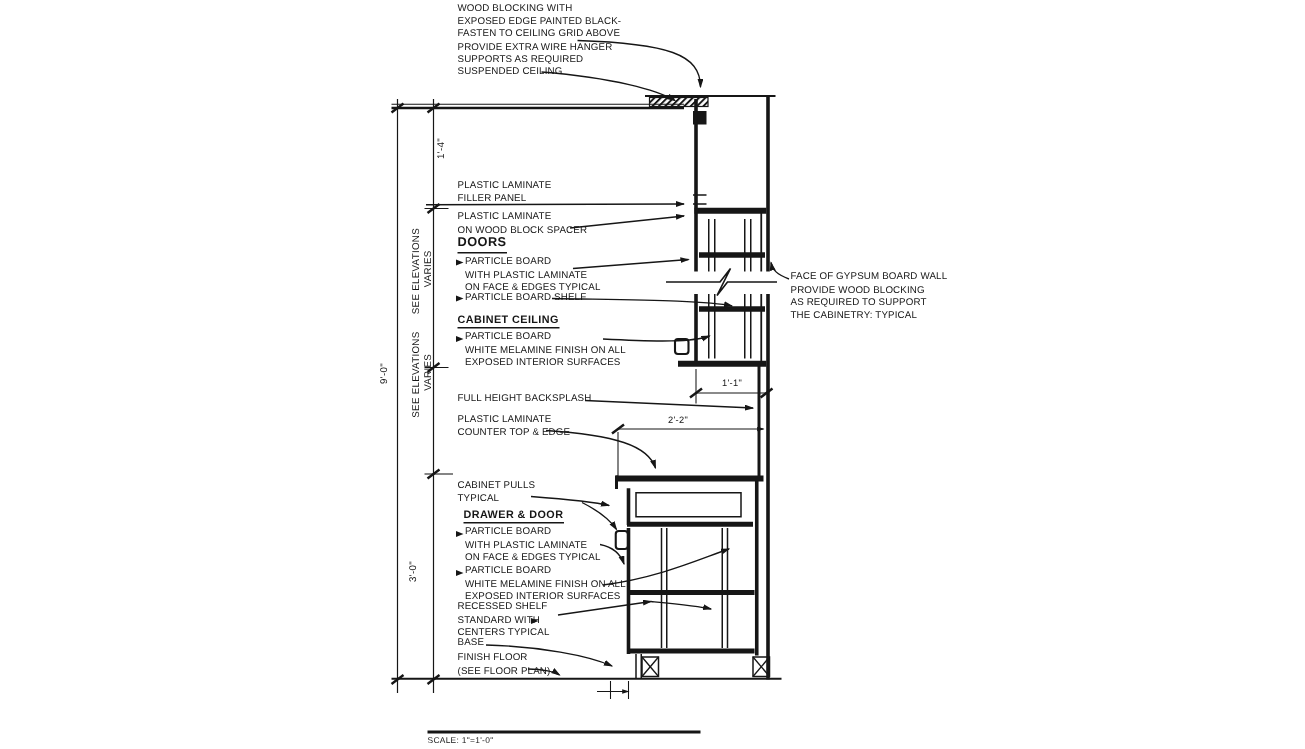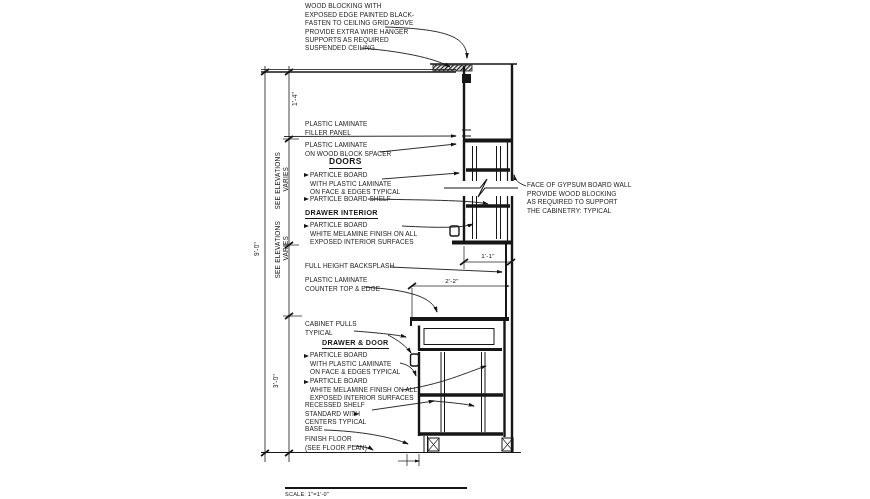--- a/index.html
+++ b/index.html
@@ -4,21 +4,21 @@
 <style>
   html,body{margin:0;padding:0;background:#ffffff;}
   #canvas{
     position:relative;width:870px;height:499px;background:#ffffff;
     font-family:"Liberation Sans", sans-serif;color:#161616;overflow:hidden;
   }
   .ann{
     position:absolute;font-size:6.5px;line-height:1.32;letter-spacing:.1px;
     white-space:pre-line;color:#161616;
   }
-  .hdr{font-size:8.5px;font-weight:bold;letter-spacing:.3px;border-bottom:1.2px solid #161616;padding-bottom:.5px;white-space:nowrap;margin-left:24px;}
+  .hdr{font-size:8.5px;font-weight:bold;letter-spacing:.3px;border-bottom:1.2px solid #161616;padding-bottom:.5px;white-space:nowrap;}
   .hdr2{font-size:7.2px;font-weight:bold;letter-spacing:.3px;border-bottom:1.2px solid #161616;padding-bottom:.5px;white-space:nowrap;}
   .vtext{
     position:absolute;writing-mode:vertical-rl;transform:rotate(180deg);
     font-size:6.5px;letter-spacing:.2px;white-space:nowrap;
   }
   .dimh{position:absolute;font-size:6.2px;letter-spacing:.2px;text-align:center;width:40px;}
   .flag{
     position:absolute;width:0;height:0;
     border-top:2.5px solid transparent;border-bottom:2.5px solid transparent;
     border-left:5px solid #161616;
@@ -163,31 +163,31 @@
 FILLER PANEL</div>
   <div class="ann" style="left:305px;top:141px;">PLASTIC LAMINATE
 ON WOOD BLOCK SPACER</div>
   <div class="ann hdr" style="left:305px;top:156px;">DOORS</div>
   <span class="flag" style="left:304px;top:173px;"></span>
   <div class="ann" style="left:310px;top:171px;">PARTICLE BOARD
 WITH PLASTIC LAMINATE
 ON FACE &amp; EDGES TYPICAL</div>
   <span class="flag" style="left:304px;top:197px;"></span>
   <div class="ann" style="left:310px;top:195px;">PARTICLE BOARD SHELF</div>
-  <div class="ann hdr2" style="left:305px;top:208px;">DRAWER INTERIOR</div>
+  <div class="ann hdr2" style="left:305px;top:208px;">CABINET CEILING</div>
   <span class="flag" style="left:304px;top:224px;"></span>
   <div class="ann" style="left:310px;top:221px;">PARTICLE BOARD
 WHITE MELAMINE FINISH ON ALL
 EXPOSED INTERIOR SURFACES</div>
   <div class="ann" style="left:305px;top:262px;">FULL HEIGHT BACKSPLASH</div>
   <div class="ann" style="left:305px;top:276px;">PLASTIC LAMINATE
 COUNTER TOP &amp; EDGE</div>
   <div class="ann" style="left:305px;top:320px;">CABINET PULLS
 TYPICAL</div>
-  <div class="ann hdr2" style="left:322px;top:338px;">DRAWER &amp; DOOR</div>
+  <div class="ann hdr2" style="left:309px;top:338px;">DRAWER &amp; DOOR</div>
   <span class="flag" style="left:304px;top:354px;"></span>
   <div class="ann" style="left:310px;top:351px;">PARTICLE BOARD
 WITH PLASTIC LAMINATE
 ON FACE &amp; EDGES TYPICAL</div>
   <span class="flag" style="left:304px;top:380px;"></span>
   <div class="ann" style="left:310px;top:377px;">PARTICLE BOARD
 WHITE MELAMINE FINISH ON ALL
 EXPOSED INTERIOR SURFACES</div>
   <div class="ann" style="left:305px;top:401px;">RECESSED SHELF
 STANDARD WITH

